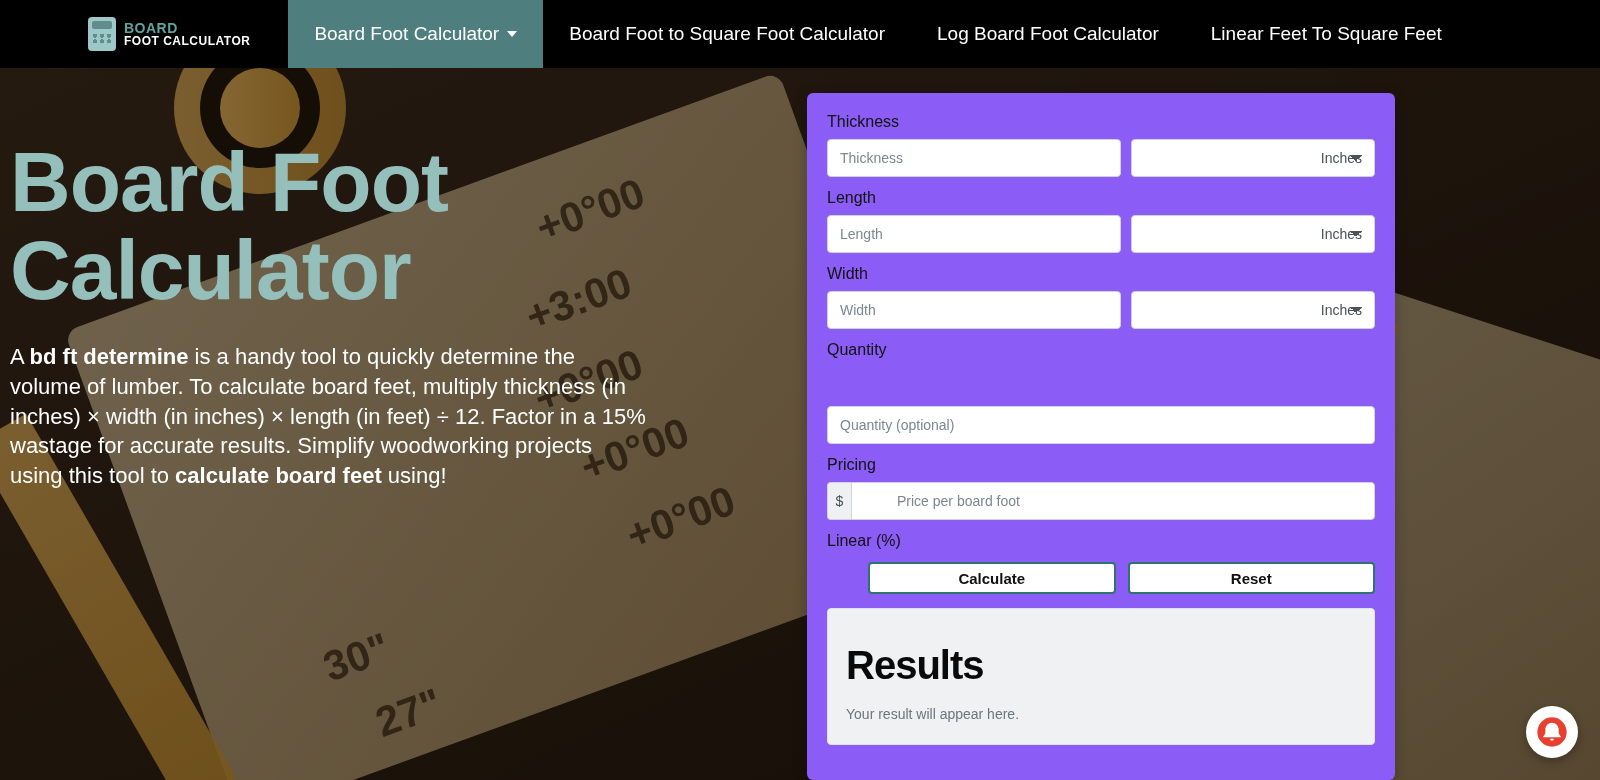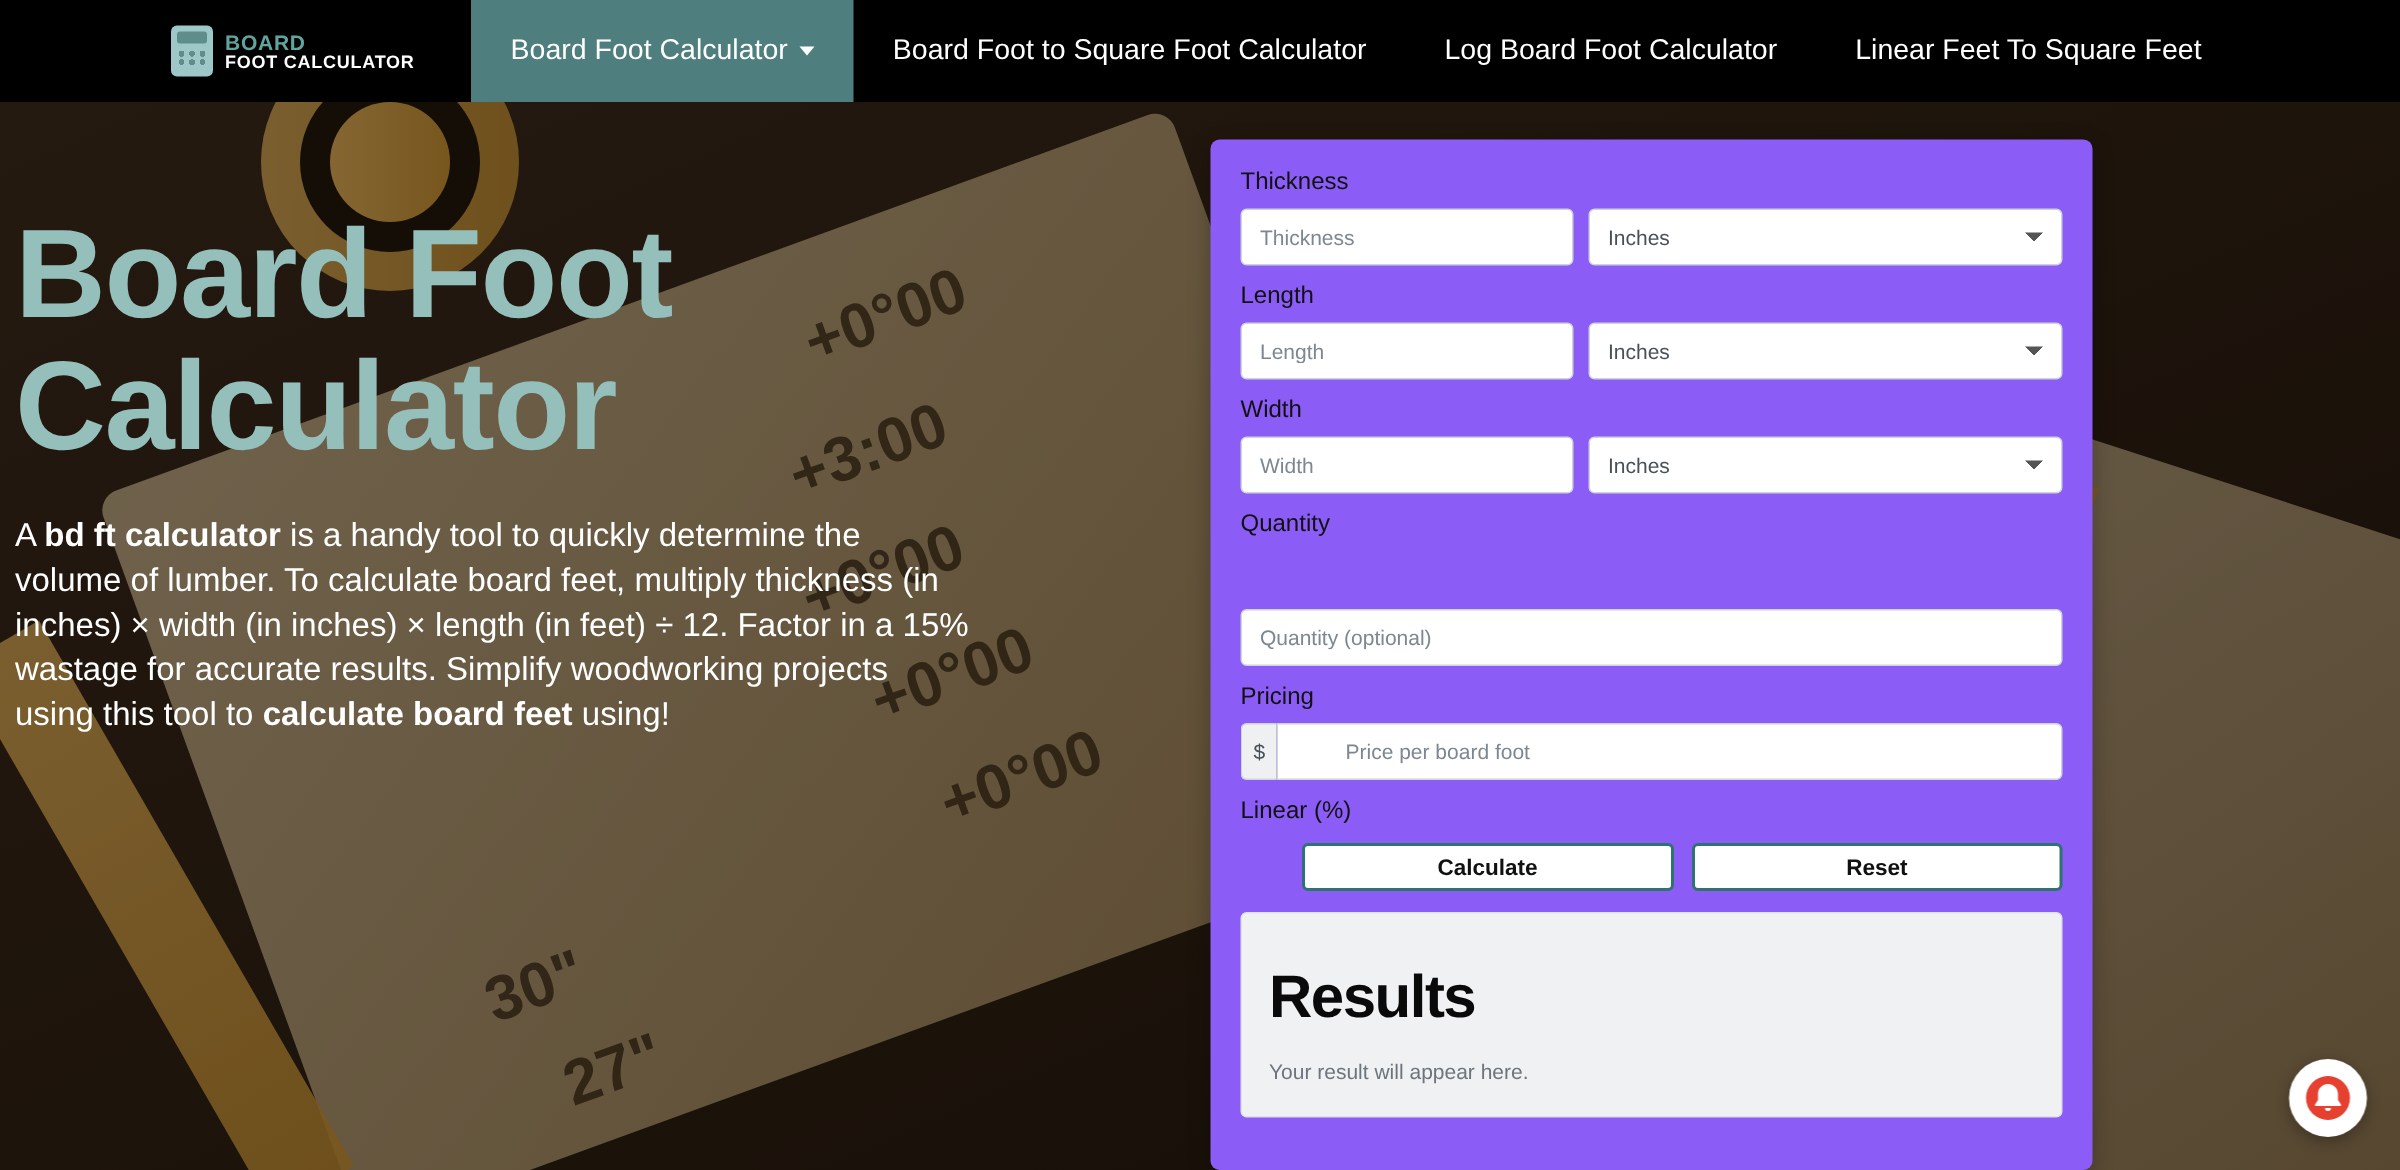--- a/index.html
+++ b/index.html
@@ -5,21 +5,21 @@
   * { box-sizing: border-box; margin: 0; padding: 0; }
   html, body { width: 1600px; height: 780px; font-family: Arial, Helvetica, sans-serif; overflow: hidden; }
   body { background: #000; }
 
   
   .topbar {
     height: 68px;
     background: #000;
     display: flex;
     align-items: center;
-    padding-left: 114px;
+    padding-left: 88px;
     position: relative;
     z-index: 10;
   }
   .logo {
     display: flex; align-items: center; gap: 8px;
     margin-right: 18px;
   }
   .logo-icon {
     width: 28px; height: 34px;
     background: #9ec8c7;
@@ -103,27 +103,28 @@
     margin-bottom:8px; display:block;
   }
   .row { display:flex; gap:10px; }
   .tinput, .tselect {
     height:38px; border:1px solid #ced4da; border-radius:4px;
     padding:0 12px; font-size:14px; color:#495057;
     background:#fff;
   }
   .tinput { flex:1; }
   .tinput::placeholder { color:#7c8791; }
-  .tselect { width:316px; appearance:none;
+  .tselect { width:244px; appearance:none;
     background-image: linear-gradient(45deg, transparent 50%, #555 50%),
                       linear-gradient(135deg, #555 50%, transparent 50%);
     background-position: right 18px center, right 12px center;
     background-size: 6px 6px, 6px 6px;
     background-repeat:no-repeat;
     cursor:pointer;
+    text-align:right;
   }
   .full { width:100%;margin-top:39px; }
 
   .price-row { display:flex; }
   .price-prefix {
     width:24px; border:1px solid #ced4da; border-right:none;
     border-radius:4px 0 0 4px; background:#eef0f2;
     display:flex; align-items:center; justify-content:center;
     font-size:14px; color:#495057;
   }
@@ -238,21 +239,21 @@
     </g>
 
     <rect width="1600" height="712" fill="rgba(10,6,2,0.45)"></rect>
   </svg>
 
   <div class="hero-content">
 
     <div class="hero-left">
       <h1 class="hero-title">Board Foot Calculator</h1>
       <p class="hero-desc">
-        <span>A </span><span class="b">bd ft calculator</span><span> is a handy tool to quickly determine the volume of lumber. To calculate board feet, multiply thickness (in inches) × width (in inches) × length (in feet) ÷ 12. Factor in a 15% wastage for accurate results. Simplify woodworking projects using this tool to </span><span class="b">calculate board feet</span><span> using!</span>
+        <span>A </span><span class="b">bd ft determine</span><span> is a handy tool to quickly determine the volume of lumber. To calculate board feet, multiply thickness (in inches) × width (in inches) × length (in feet) ÷ 12. Factor in a 15% wastage for accurate results. Simplify woodworking projects using this tool to </span><span class="b">calculate board feet</span><span> using!</span>
       </p>
     </div>
 
     <div class="card">
 
       <div class="field">
         <label class="flabel">Thickness</label>
         <div class="row">
           <input class="tinput" placeholder="Thickness" style="">
           <select class="tselect">

